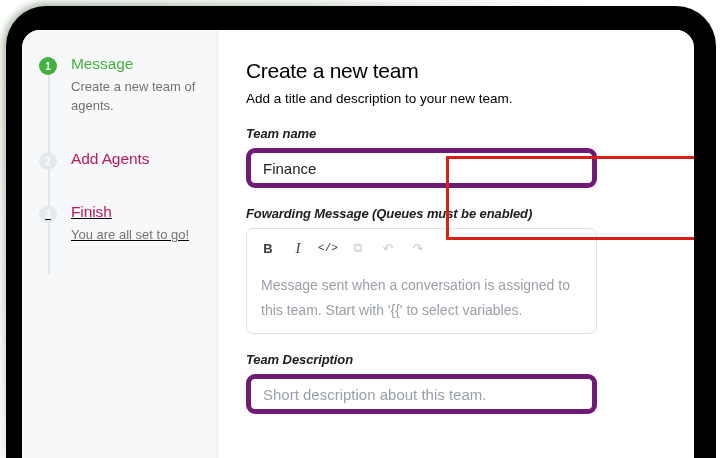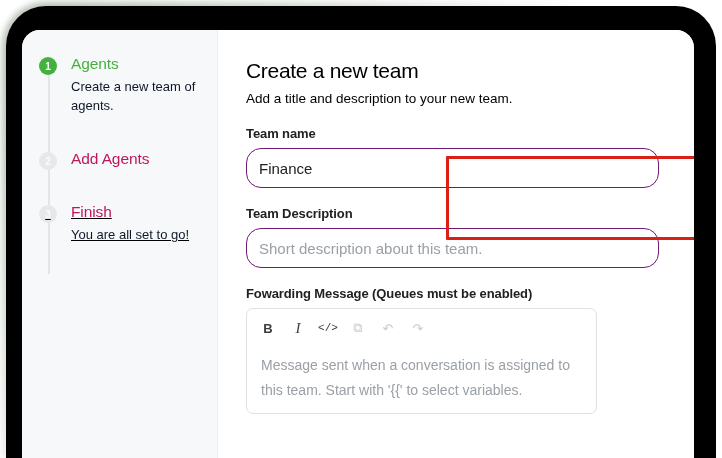--- a/index.html
+++ b/index.html
@@ -118,21 +118,21 @@
     line-height: 20px;
     color: #be185d;
     letter-spacing: -0.1px;
   }
   .step-title.active { color: #44b13f; }
 
   .step-desc {
     margin-top: 3px;
     font-size: 13px;
     line-height: 19px;
-    color: #0f172a;
+    color: #737373;
     max-width: 128px;
   }
 
   
   .main {
     flex: 1;
     padding: 28px 30px 0 28px;
     position: relative;
     background: #ffffff;
   }
@@ -153,27 +153,28 @@
 
   .field { margin-top: 18px; }
 
   .field-label {
     font-size: 13px;
     font-weight: bold;
     color: #202124;
     margin-bottom: 7px;
     display: block;
     letter-spacing: -0.1px;
+    font-style: italic;
   }
 
   .text-input {
-    width: 413px;
+    width: 351px;
     height: 40px;
-    border: 1px solid #701a75;
-    border-radius: 15px;
+    border: 5px solid #701a75;
+    border-radius: 9px;
     background: #ffffff;
     font-family: "Liberation Sans", sans-serif;
     font-size: 15px;
     color: #202124;
     padding: 0 12px;
     outline: none;
     display: flex;
     align-items: center;
   }
 
@@ -243,21 +244,21 @@
 
   <div class="card">
 
     <div class="sidebar">
       <div class="rail"></div>
       <div class="step-list">
 
         <div class="step">
           <div class="step-bullet active">1</div>
           <div class="step-text">
-            <div class="step-title active">Agents</div>
+            <div class="step-title active">Message</div>
             <div class="step-desc">Create a new team of agents.</div>
           </div>
         </div>
 
         <div class="step" style="margin-top:34px;">
           <div class="step-bullet idle">2</div>
           <div class="step-text">
             <div class="step-title">Add Agents</div>
           </div>
         </div>
@@ -274,39 +275,39 @@
     </div>
 
     <div class="main">
 
       <div class="page-title">Create a new team</div>
       <div class="page-sub">Add a title and description to your new team.</div>
 
       <div class="field">
         <span class="field-label">Team name</span>
         <div class="text-input">Finance</div>
-      </div>
-
-      <div class="field">
-        <span class="field-label">Team Description</span>
-        <div class="text-input placeholder">Short description about this team.</div>
       </div>
 
       <div class="field">
         <span class="field-label">Fowarding Message (Queues must be enabled)</span>
         <div class="editor">
           <div class="editor-toolbar">
             <div class="tool-btn bold">B</div>
             <div class="tool-btn italic">I</div>
             <div class="tool-btn code">&lt;/&gt;</div>
             <div class="tool-btn dim">⧉</div>
             <div class="tool-btn dim">↶</div>
             <div class="tool-btn dim">↷</div>
           </div>
           <div class="editor-body">Message sent when a conversation is assigned to this team. Start with '{{' to select variables.</div>
         </div>
       </div>
 
+      <div class="field">
+        <span class="field-label">Team Description</span>
+        <div class="text-input placeholder">Short description about this team.</div>
+      </div>
+
       <div class="annotation"></div>
 
     </div>
   </div>
 </div>
 
 </body></html>

